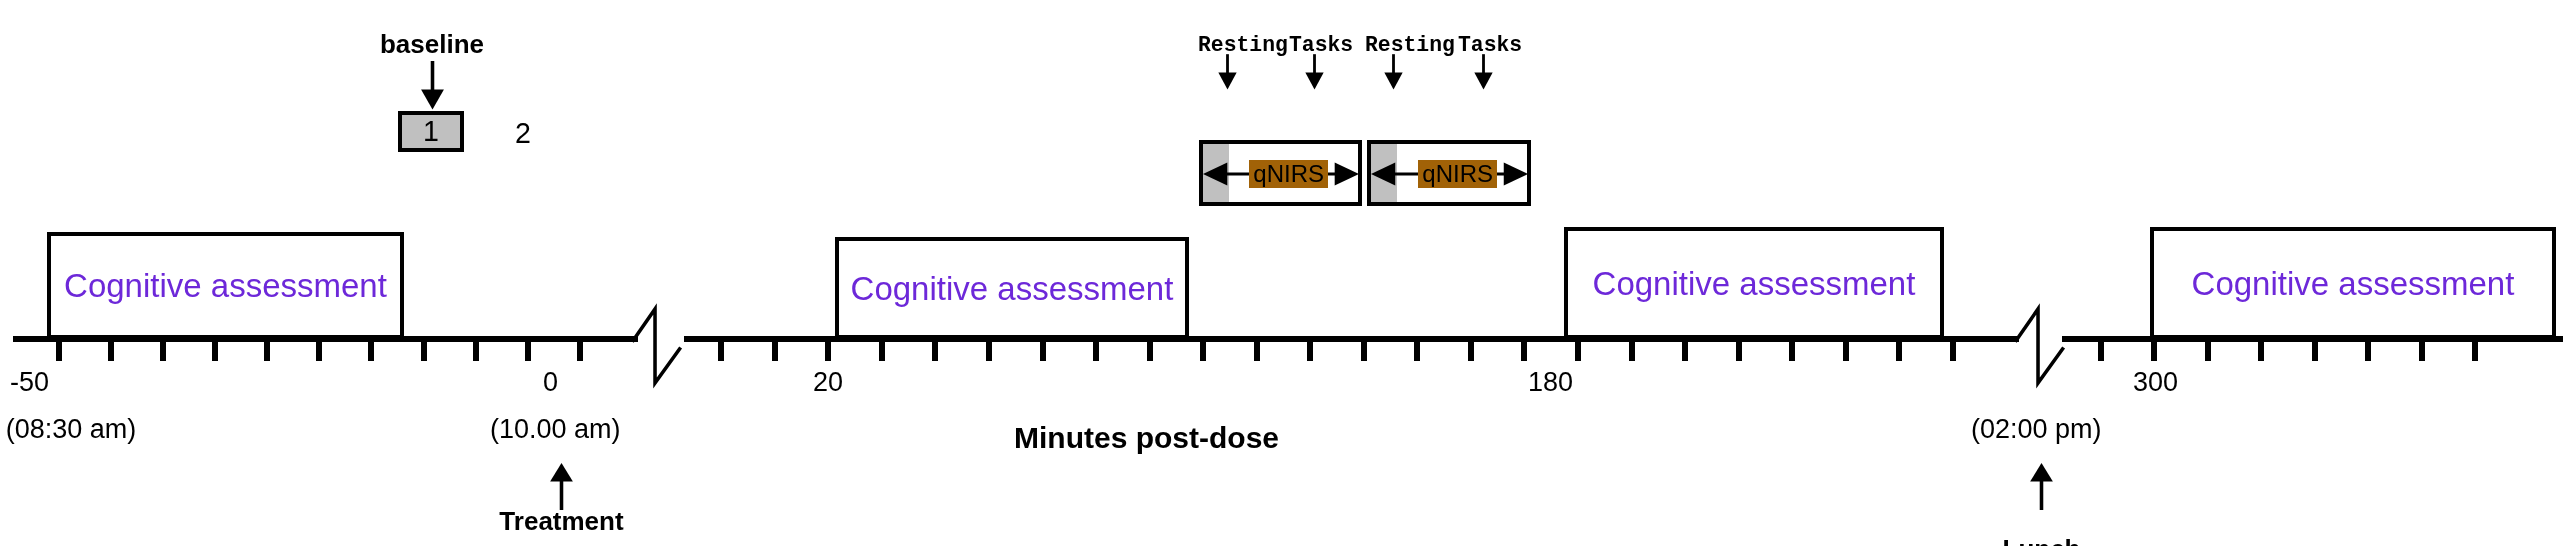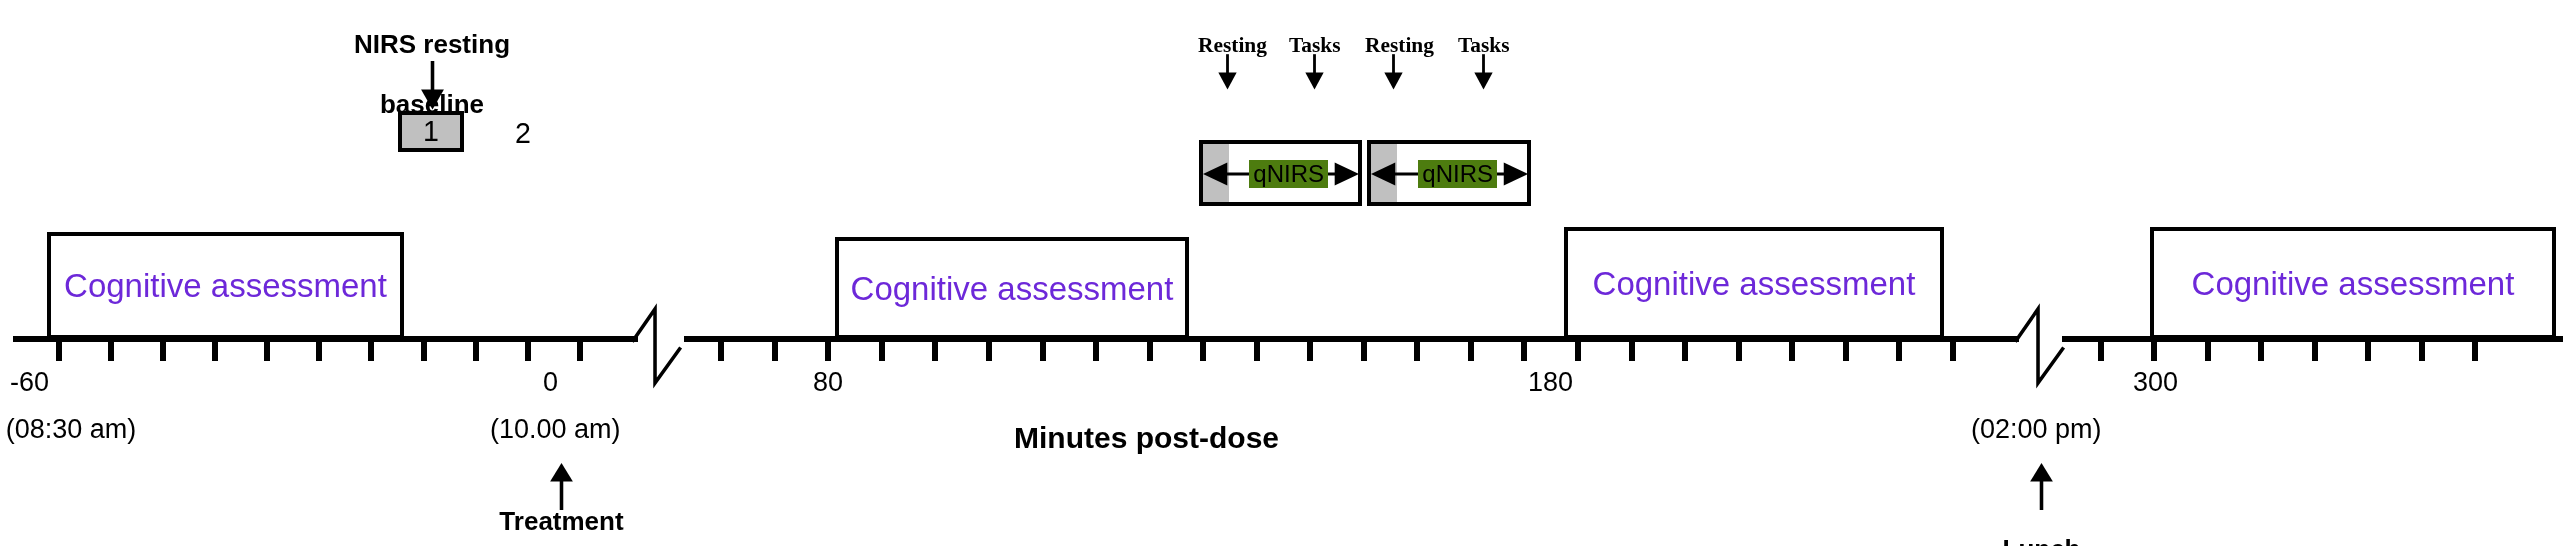--- a/index.html
+++ b/index.html
@@ -44,33 +44,32 @@
             box-sizing:border-box;display:flex;align-items:center;
             justify-content:center;}
   .nirs-box span{font-size:28.6px;color:#000;font-family:"Liberation Sans",sans-serif;}
   .nirs-num2{position:absolute;font-size:28.6px;color:#000;
              font-family:"Liberation Sans",sans-serif;}
 
   
   .qnirs-box{position:absolute;border:4.3px solid #000;background:#fff;
              box-sizing:border-box;}
   .qnirs-rest{position:absolute;background:#c0c0c0;}
-  .qnirs-text{position:absolute;font-size:24px;color:#000;background:#4d7c0f;
+  .qnirs-text{position:absolute;font-size:24px;color:#000;background:#a16207;
               padding:0 4.3px;white-space:nowrap;
               font-family:"Liberation Sans",sans-serif;}
   .qnirs-anno{position:absolute;font-size:21.4px;font-weight:bold;color:#000;
-              white-space:nowrap;font-family:Liberation Serif, serif;}
+              white-space:nowrap;font-family:Liberation Mono, monospace;}
 </style>
 </head>
 <body>
 
 <div id="root">
 
   <div class="nirs-title" style="left:307px;top:0px;width:250px;">
-    <div>NIRS resting</div>
     <div>baseline</div>
   </div>
 
   <svg class="abs" style="left:411px;top:61px;width:43px;height:50px;" viewBox="0 0 60 70">
     <line x1="30" y1="0" x2="30" y2="44" stroke="#000" stroke-width="5"></line>
     <polygon points="14,40 46,40 30,68" fill="#000"></polygon>
   </svg>
 
   <div class="nirs-box" style="left:398px;top:111px;width:66px;height:41px;">
     <span>1</span>
@@ -189,23 +188,23 @@
 
   <div class="tick" style="left:2098px;top:342px;"></div>
   <div class="tick" style="left:2151px;top:342px;"></div>
   <div class="tick" style="left:2205px;top:342px;"></div>
   <div class="tick" style="left:2258px;top:342px;"></div>
   <div class="tick" style="left:2312px;top:342px;"></div>
   <div class="tick" style="left:2365px;top:342px;"></div>
   <div class="tick" style="left:2419px;top:342px;"></div>
   <div class="tick" style="left:2472px;top:342px;"></div>
 
-  <div class="tick-label" style="left:10px;top:367px;">-60</div>
+  <div class="tick-label" style="left:10px;top:367px;">-50</div>
   <div class="tick-label" style="left:543px;top:367px;">0</div>
-  <div class="tick-label" style="left:813px;top:367px;">80</div>
+  <div class="tick-label" style="left:813px;top:367px;">20</div>
   <div class="tick-label" style="left:1528px;top:367px;">180</div>
   <div class="tick-label" style="left:2133px;top:367px;">300</div>
 
   <div class="clock-label" style="left:5.7px;top:414px;">(08:30 am)</div>
   <div class="clock-label" style="left:490px;top:414px;">(10.00 am)</div>
   <div class="clock-label" style="left:1971px;top:414px;text-align:center;">(02:00 pm)</div>
 
   <div class="axis-title" style="left:1014px;top:421px;font-weight:bold;">Minutes post-dose</div>
 
   <svg class="abs" style="left:543px;top:463px;width:37px;height:47px;" viewBox="0 0 52 66">

